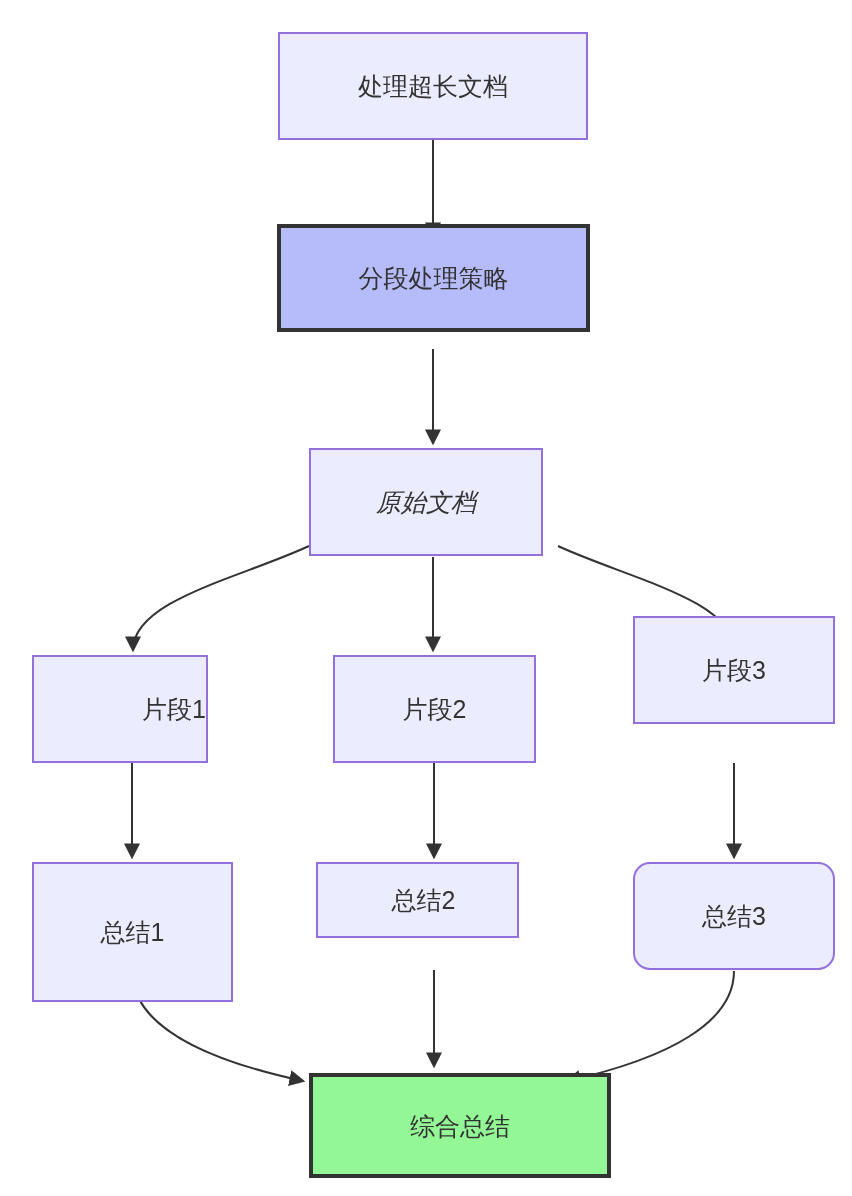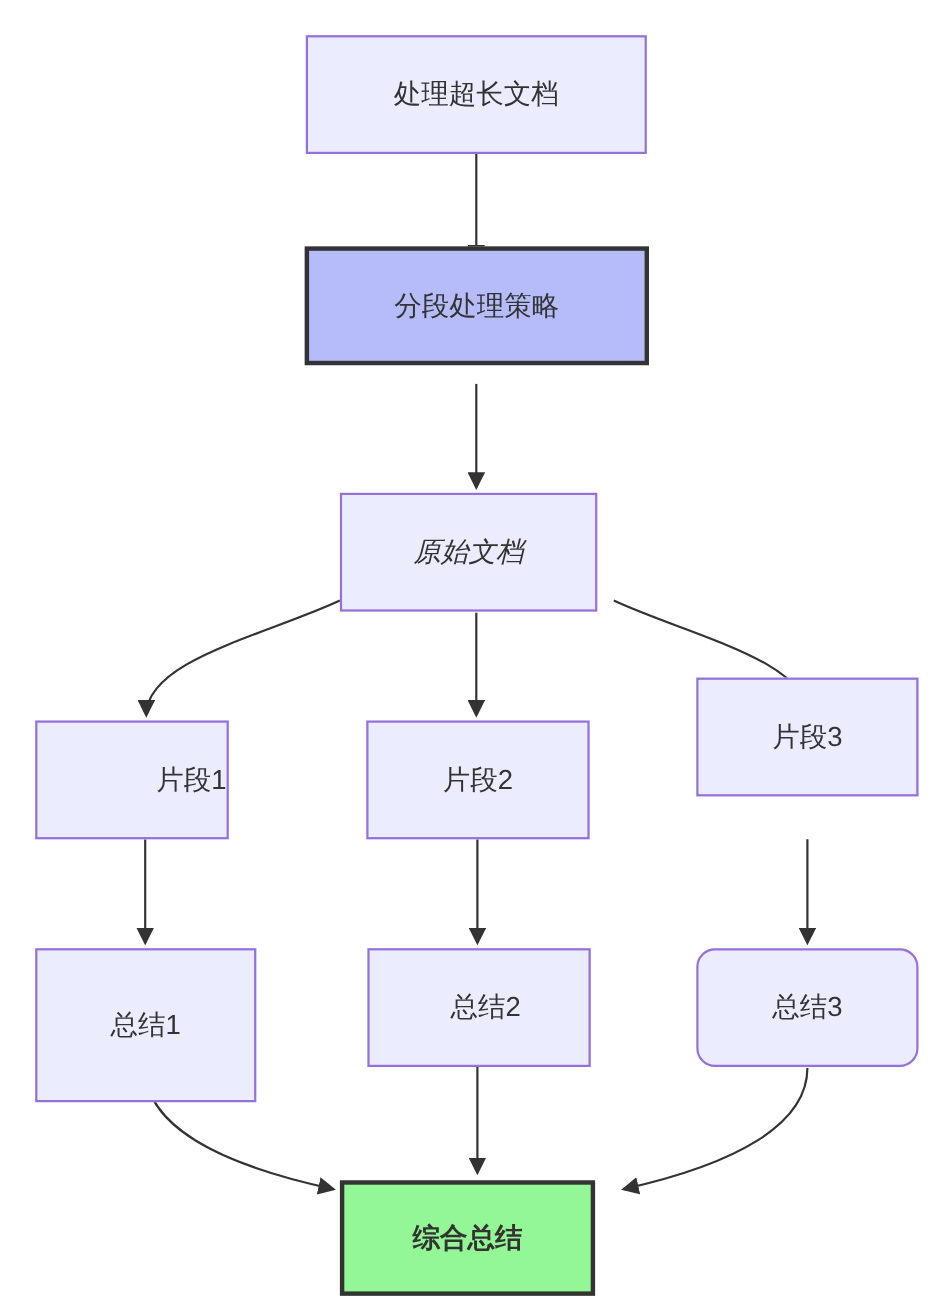--- a/index.html
+++ b/index.html
@@ -95,25 +95,25 @@
   </div>
 
   <div class="node" style="left:633px; top:616px; width:202px; height:108px;">
     <span>片段3</span>
   </div>
 
   <div class="node" style="left:32px; top:862px; width:201px; height:140px;">
     <span>总结1</span>
   </div>
 
-  <div class="node" style="left:334px; top:862px; width:203px; height:108px;padding-left:12px;">
+  <div class="node" style="left:316px; top:862px; width:203px; height:76px;padding-left:12px;">
     <span>总结2</span>
   </div>
 
   <div class="node" style="left:633px; top:862px; width:202px; height:108px;border-radius:17px;">
     <span>总结3</span>
   </div>
 
-  <div class="node success" style="left:309px; top:1073px; width:232px; height:105px;font-weight:bold;">
+  <div class="node success" style="left:309px; top:1073px; width:302px; height:105px;">
     <span>综合总结</span>
   </div>
 
 </div>
 
 </body></html>

